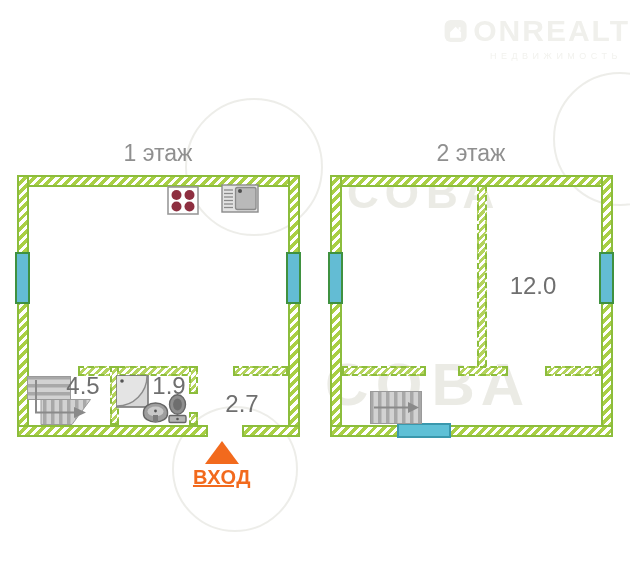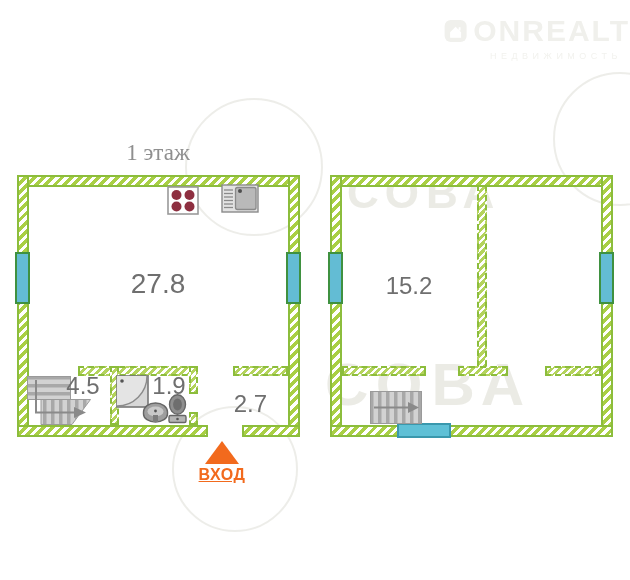--- a/index.html
+++ b/index.html
@@ -34,21 +34,21 @@
     position:absolute;color:#6f6f6f;text-align:center;font-size:24px;
   }
   .area-big{font-size:28px;}
   
   .entr-arrow{
     position:absolute;width:0;height:0;
     border-left:17px solid transparent;border-right:17px solid transparent;
     border-bottom:23px solid #f26a1d;
   }
   .entr-label{
-    position:absolute;color:#f26a1d;font-weight:bold;font-size:16px;text-align:center;width:70px;
+    position:absolute;color:#f26a1d;font-weight:bold;font-size:20px;text-align:center;width:70px;
     letter-spacing:0.5px;
     text-decoration:underline;
   }
   
   .fixture{position:absolute;}
   
   .wm-logo{position:absolute;left:444px;top:12px;width:186px;color:#f0f0ec;}
   .wm-logo-row{display:flex;align-items:center;gap:6px;}
   .wm-brand{font-size:30px;font-weight:bold;letter-spacing:2px;color:#f0f0ec;}
   .wm-sub{font-size:9px;letter-spacing:4.5px;color:#f2f2ee;margin-left:46px;margin-top:1px;}
@@ -70,21 +70,22 @@
     <div class="wm-logo-row">
       <svg width="38" height="38" viewBox="0 0 38 38">
         <rect x="1" y="1" width="36" height="36" rx="10" fill="#f0f0ec"></rect>
         <path d="M 10 21 L 19 12 L 28 21 V 30 H 10 Z M 24 13 h 3 v 5 h -3 Z" fill="#ffffff"></path>
       </svg>
       <span class="wm-brand">ONREALT</span>
     </div>
     <div class="wm-sub">НЕДВИЖИМОСТЬ</div>
   </div>
 
-  <div class="floor-title" style="left:73px;top:140px;font-family:Liberation Serif, serif;">1 этаж</div>
+  <div class="floor-title" style="left:73px;top:140px;">1 этаж</div>
+  <div class="floor-title" style="left:386px;top:140px;">2 этаж</div>
 
   <div class="wall" style="left:17px;top:175px;width:283px;height:12px;"></div>
   <div class="wall" style="left:17px;top:175px;width:12px;height:262px;"></div>
   <div class="wall" style="left:288px;top:175px;width:12px;height:262px;"></div>
   <div class="wall" style="left:17px;top:425px;width:191px;height:12px;"></div>
   <div class="wall" style="left:242px;top:425px;width:58px;height:12px;"></div>
 
   <div class="window" style="left:15px;top:252px;width:15px;height:52px;"></div>
   <div class="window" style="left:286px;top:252px;width:15px;height:52px;"></div>
 
@@ -145,24 +146,23 @@
         <rect width="8" height="8" fill="#d2d2d2"></rect>
           <rect width="3.5" height="8" fill="#a8a8a8"></rect>
       </pattern>
     </defs>
     <rect x="0.5" y="0.5" width="43" height="23" fill="url(#hs1)" stroke="#9a9a9a" stroke-width="1"></rect>
     <path d="M 14 23.5 L 63.5 23.5 L 45 48.5 L 14 48.5 Z" fill="url(#vs1)" stroke="#9a9a9a" stroke-width="1"></path>
     <path d="M 9 4 L 9 36.5 L 49 36.5" fill="none" stroke="#8a8a8a" stroke-width="2"></path>
     <path d="M 47 31 L 59 36.5 L 47 42 Z" fill="#8a8a8a"></path>
   </svg>
 
-  <div class="area area-big" style="left:108px;top:268px;width:100px;">27.8</div>
   <div class="area" style="left:58px;top:372px;width:50px;">4.5</div>
   <div class="area" style="left:144px;top:372px;width:50px;">1.9</div>
-  <div class="area" style="left:217px;top:390px;width:50px;text-align:right;">2.7</div>
+  <div class="area" style="left:217px;top:390px;width:50px;">2.7</div>
 
   <div class="entr-arrow" style="left:205px;top:441px;"></div>
   <div class="entr-label" style="left:187px;top:466px;">ВХОД</div>
 
   <div class="wall" style="left:330px;top:175px;width:283px;height:12px;"></div>
   <div class="wall" style="left:330px;top:175px;width:12px;height:262px;"></div>
   <div class="wall" style="left:601px;top:175px;width:12px;height:262px;"></div>
   <div class="wall" style="left:330px;top:425px;width:283px;height:12px;"></div>
 
   <div class="window" style="left:328px;top:252px;width:15px;height:52px;"></div>
@@ -180,15 +180,15 @@
       <pattern id="vs2" width="8" height="8" patternUnits="userSpaceOnUse">
         <rect width="8" height="8" fill="#d2d2d2"></rect>
           <rect width="3.5" height="8" fill="#a8a8a8"></rect>
       </pattern>
     </defs>
     <rect x="0.5" y="0.5" width="51" height="32" fill="url(#vs2)" stroke="#9a9a9a" stroke-width="1"></rect>
     <line x1="4" y1="16.5" x2="40" y2="16.5" stroke="#8a8a8a" stroke-width="2"></line>
     <path d="M 38 11 L 49 16.5 L 38 22 Z" fill="#8a8a8a"></path>
   </svg>
 
-  <div class="area" style="left:359px;top:272px;width:100px;">15.2</div>
+  <div class="area" style="left:483px;top:272px;width:100px;">12.0</div>
 
 </div>
 
 </body></html>

